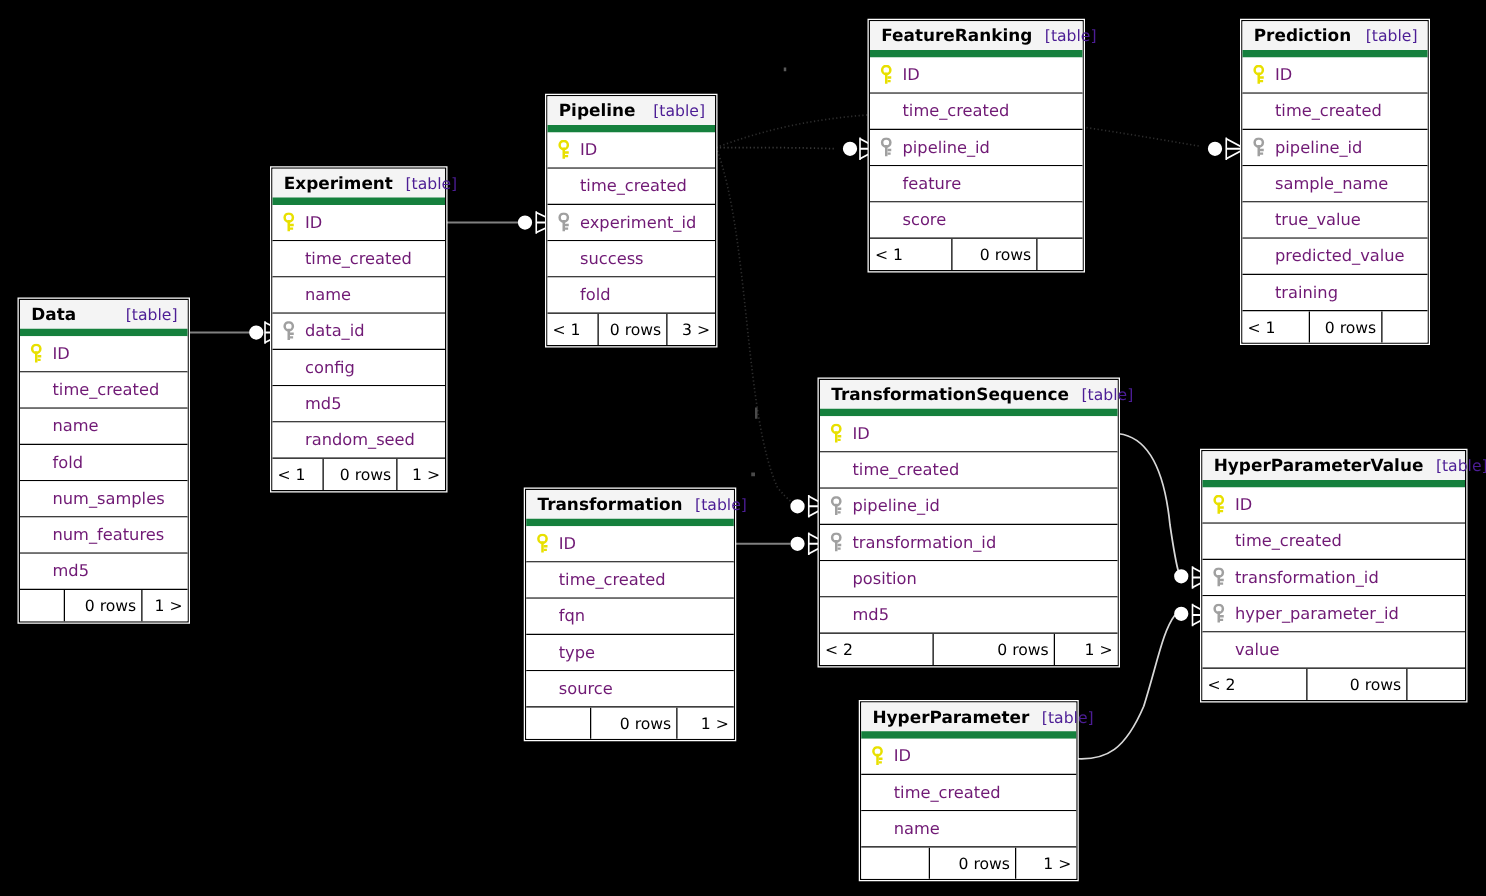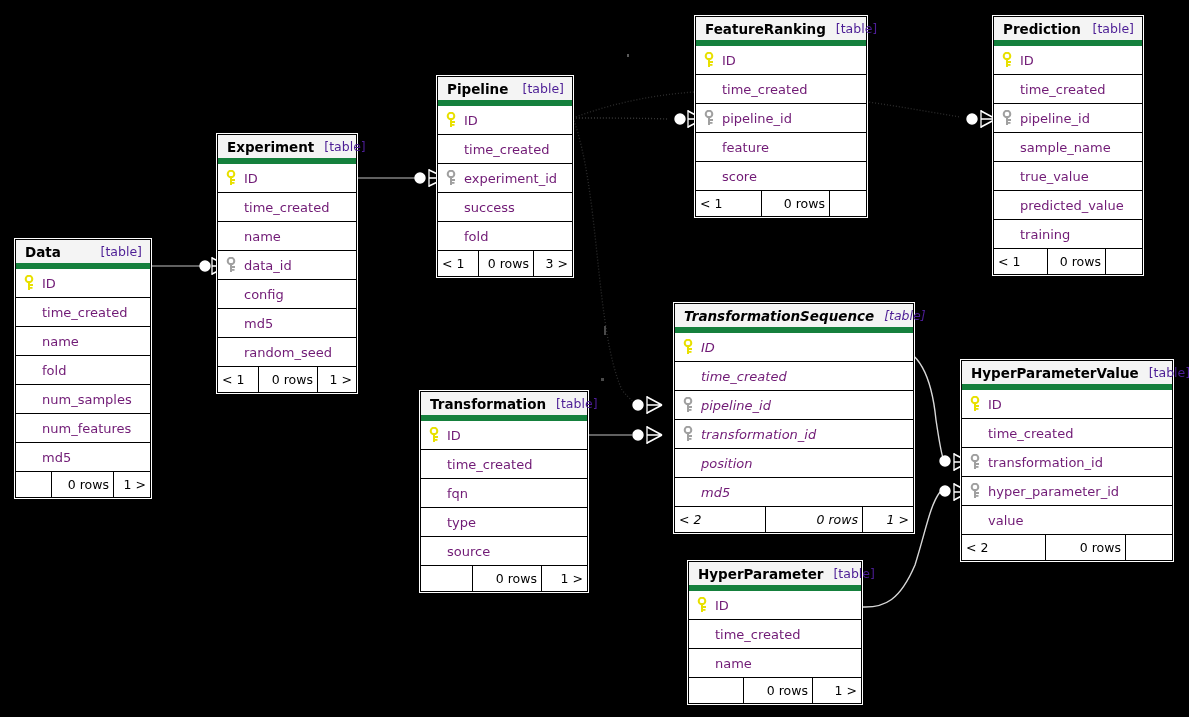--- a/index.html
+++ b/index.html
@@ -398,21 +398,21 @@
       <div class="tbl-row">
         <span class="key-slot"></span>
         <span class="col-name">training</span>
       </div>
       <div class="tbl-footer">
         <div class="foot-cell foot-left" style="width:54px">&lt; 1</div>
         <div class="foot-cell foot-mid">0 rows</div>
         <div class="foot-cell foot-right" style="width:36px"></div>
       </div>
     </div>
-    <div class="table-box" style="left: 674px; top: 303px; width: 240px; font-style: italic;">
+    <div class="table-box" style="left: 655px; top: 303px; width: 240px;">
       <div class="tbl-header">
         <span class="tbl-title">TransformationSequence</span>
         <span class="tbl-kind">[table]</span>
       </div>
       <div class="tbl-row">
         <span class="key-slot">
           <svg class="key-icon" width="12" height="16" viewBox="0 0 12 16" aria-hidden="true">
             <circle cx="6" cy="4" r="3.3" fill="none" stroke="#e8e000" stroke-width="2"></circle>
             <rect x="5" y="6" width="2" height="9" fill="#e8e000"></rect>
             <rect x="7" y="9" width="3" height="2" fill="#e8e000"></rect>

